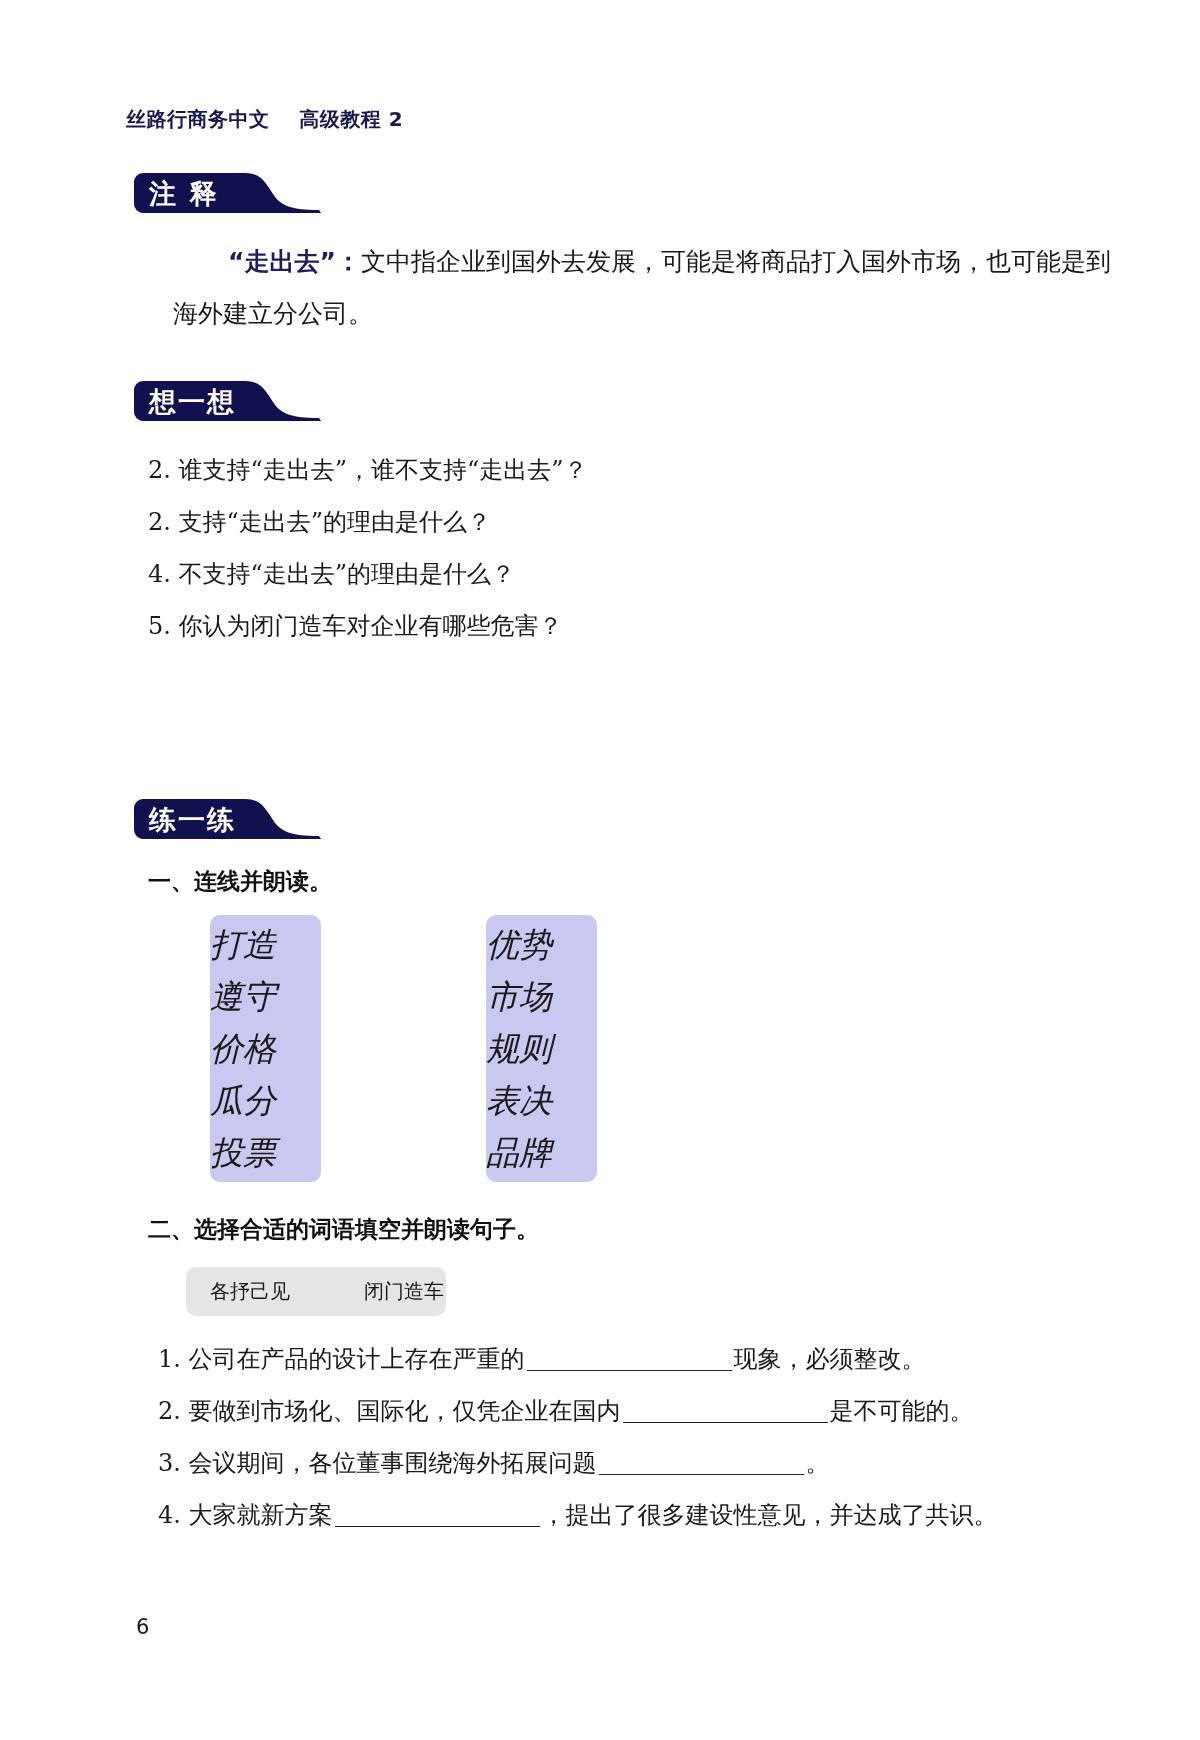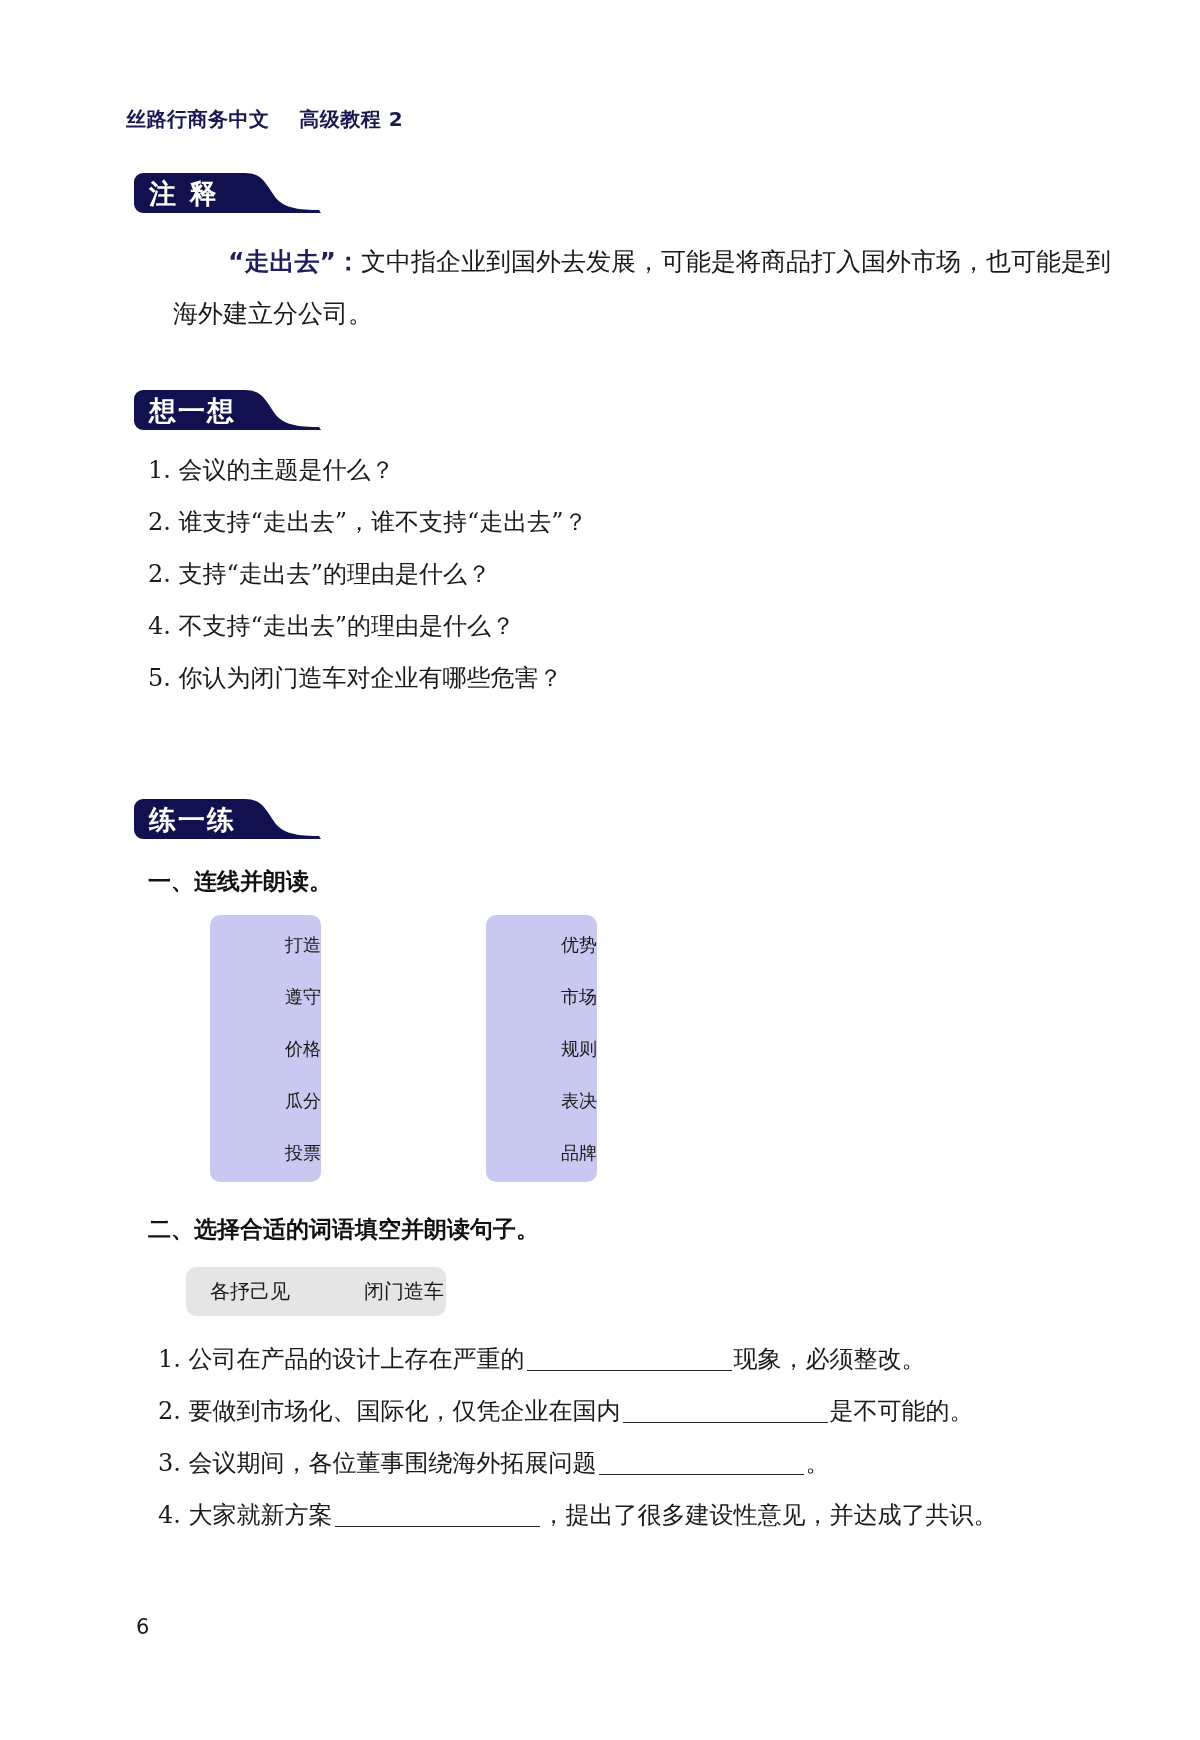--- a/index.html
+++ b/index.html
@@ -42,21 +42,21 @@
   .ex-title {
     position: absolute; left: 148px;
     font-family: "DejaVu Sans", "Liberation Sans", sans-serif;
     font-weight: bold; font-size: 23px; color: #111;
   }
   .word-col {
     position: absolute; top: 915px; width: 111px; height: 267px;
     background: #c9c8f1; border-radius: 10px;
   }
   .word-col .w {
-    height: 52px; line-height: 52px; font-size: 18px; text-align: right;
+    height: 52px; line-height: 52px; font-size: 33px; text-align: left; font-style: italic;
   }
   .word-col .first { margin-top: 4px; }
   .word-bank {
     position: absolute; left: 186px; top: 1267px; width: 260px; height: 49px;
     background: #e5e5e5; border-radius: 10px;
     font-size: 20px; line-height: 49px;
   }
   .word-bank span { position: absolute; top: 0; }
   .fill-list {
     position: absolute; left: 158px; top: 1333px; margin: 0; padding: 0; list-style: none;
@@ -79,29 +79,28 @@
 
 <div class="section-tab" style="top:172px;">
   <svg width="200" height="46" viewBox="0 0 200 46">
     <path d="M10 1 H112 C128 1 132 10 140 22 C148 34 158 38 186 38 L188 41 L10 41 A9 9 0 0 1 1 32 V10 A9 9 0 0 1 10 1 Z" fill="#12114f"></path>
   </svg>
   <span class="tab-label">注 释</span>
 </div>
 
 <div class="note-para"><span class="indent"></span><span class="note-term">“走出去”：</span><span>文中指企业到国外去发展，可能是将商品打入国外市场，也可能是到海外建立分公司。</span></div>
 
-<div class="section-tab" style="top:389px;">
+<div class="section-tab" style="top:380px;">
   <svg width="200" height="46" viewBox="0 0 200 46">
     <path d="M10 1 H112 C128 1 132 10 140 22 C148 34 158 38 186 38 L188 41 L10 41 A9 9 0 0 1 1 32 V10 A9 9 0 0 1 10 1 Z" fill="#12114f"></path>
   </svg>
   <span class="tab-label">想一想</span>
 </div>
 
 <ul class="q-list">
-  <li>1. 会议的主题是什么？</li>
   <li>2. 谁支持“走出去”，谁不支持“走出去”？</li>
   <li>2. 支持“走出去”的理由是什么？</li>
   <li>4. 不支持“走出去”的理由是什么？</li>
   <li>5. 你认为闭门造车对企业有哪些危害？</li>
 </ul>
 
 <div class="section-tab" style="top:798px;">
   <svg width="200" height="46" viewBox="0 0 200 46">
     <path d="M10 1 H112 C128 1 132 10 140 22 C148 34 158 38 186 38 L188 41 L10 41 A9 9 0 0 1 1 32 V10 A9 9 0 0 1 10 1 Z" fill="#12114f"></path>
   </svg>

